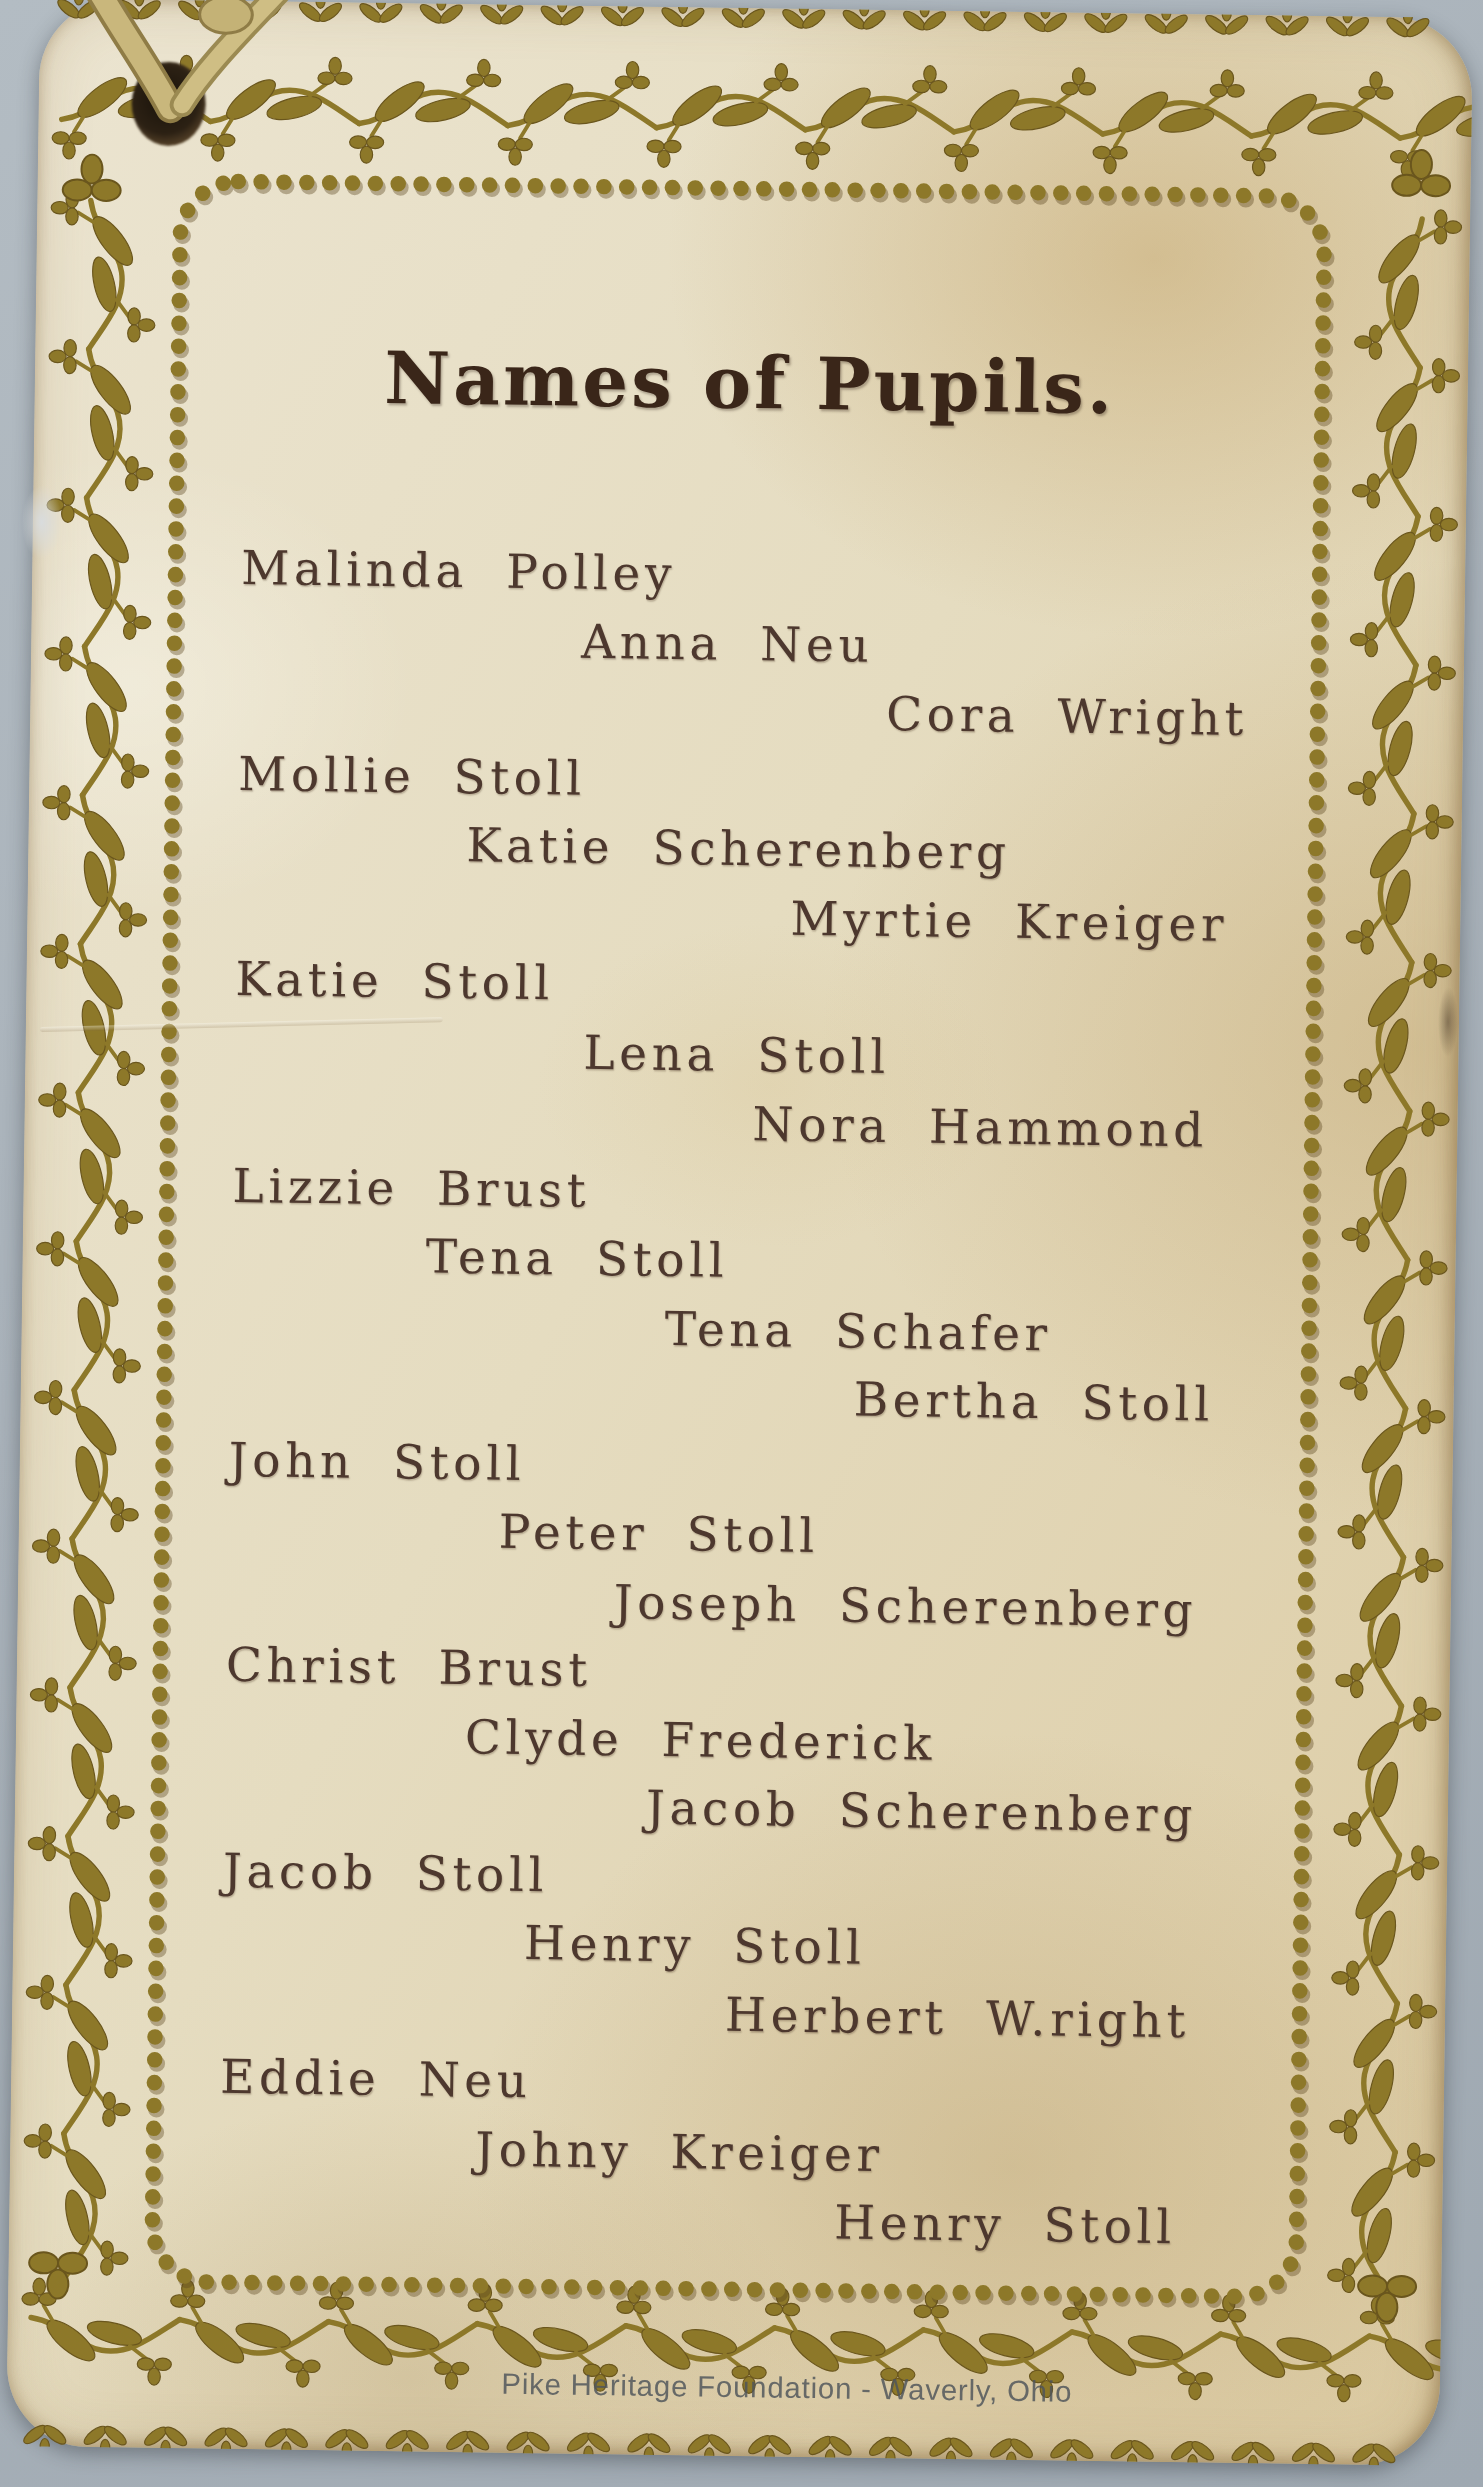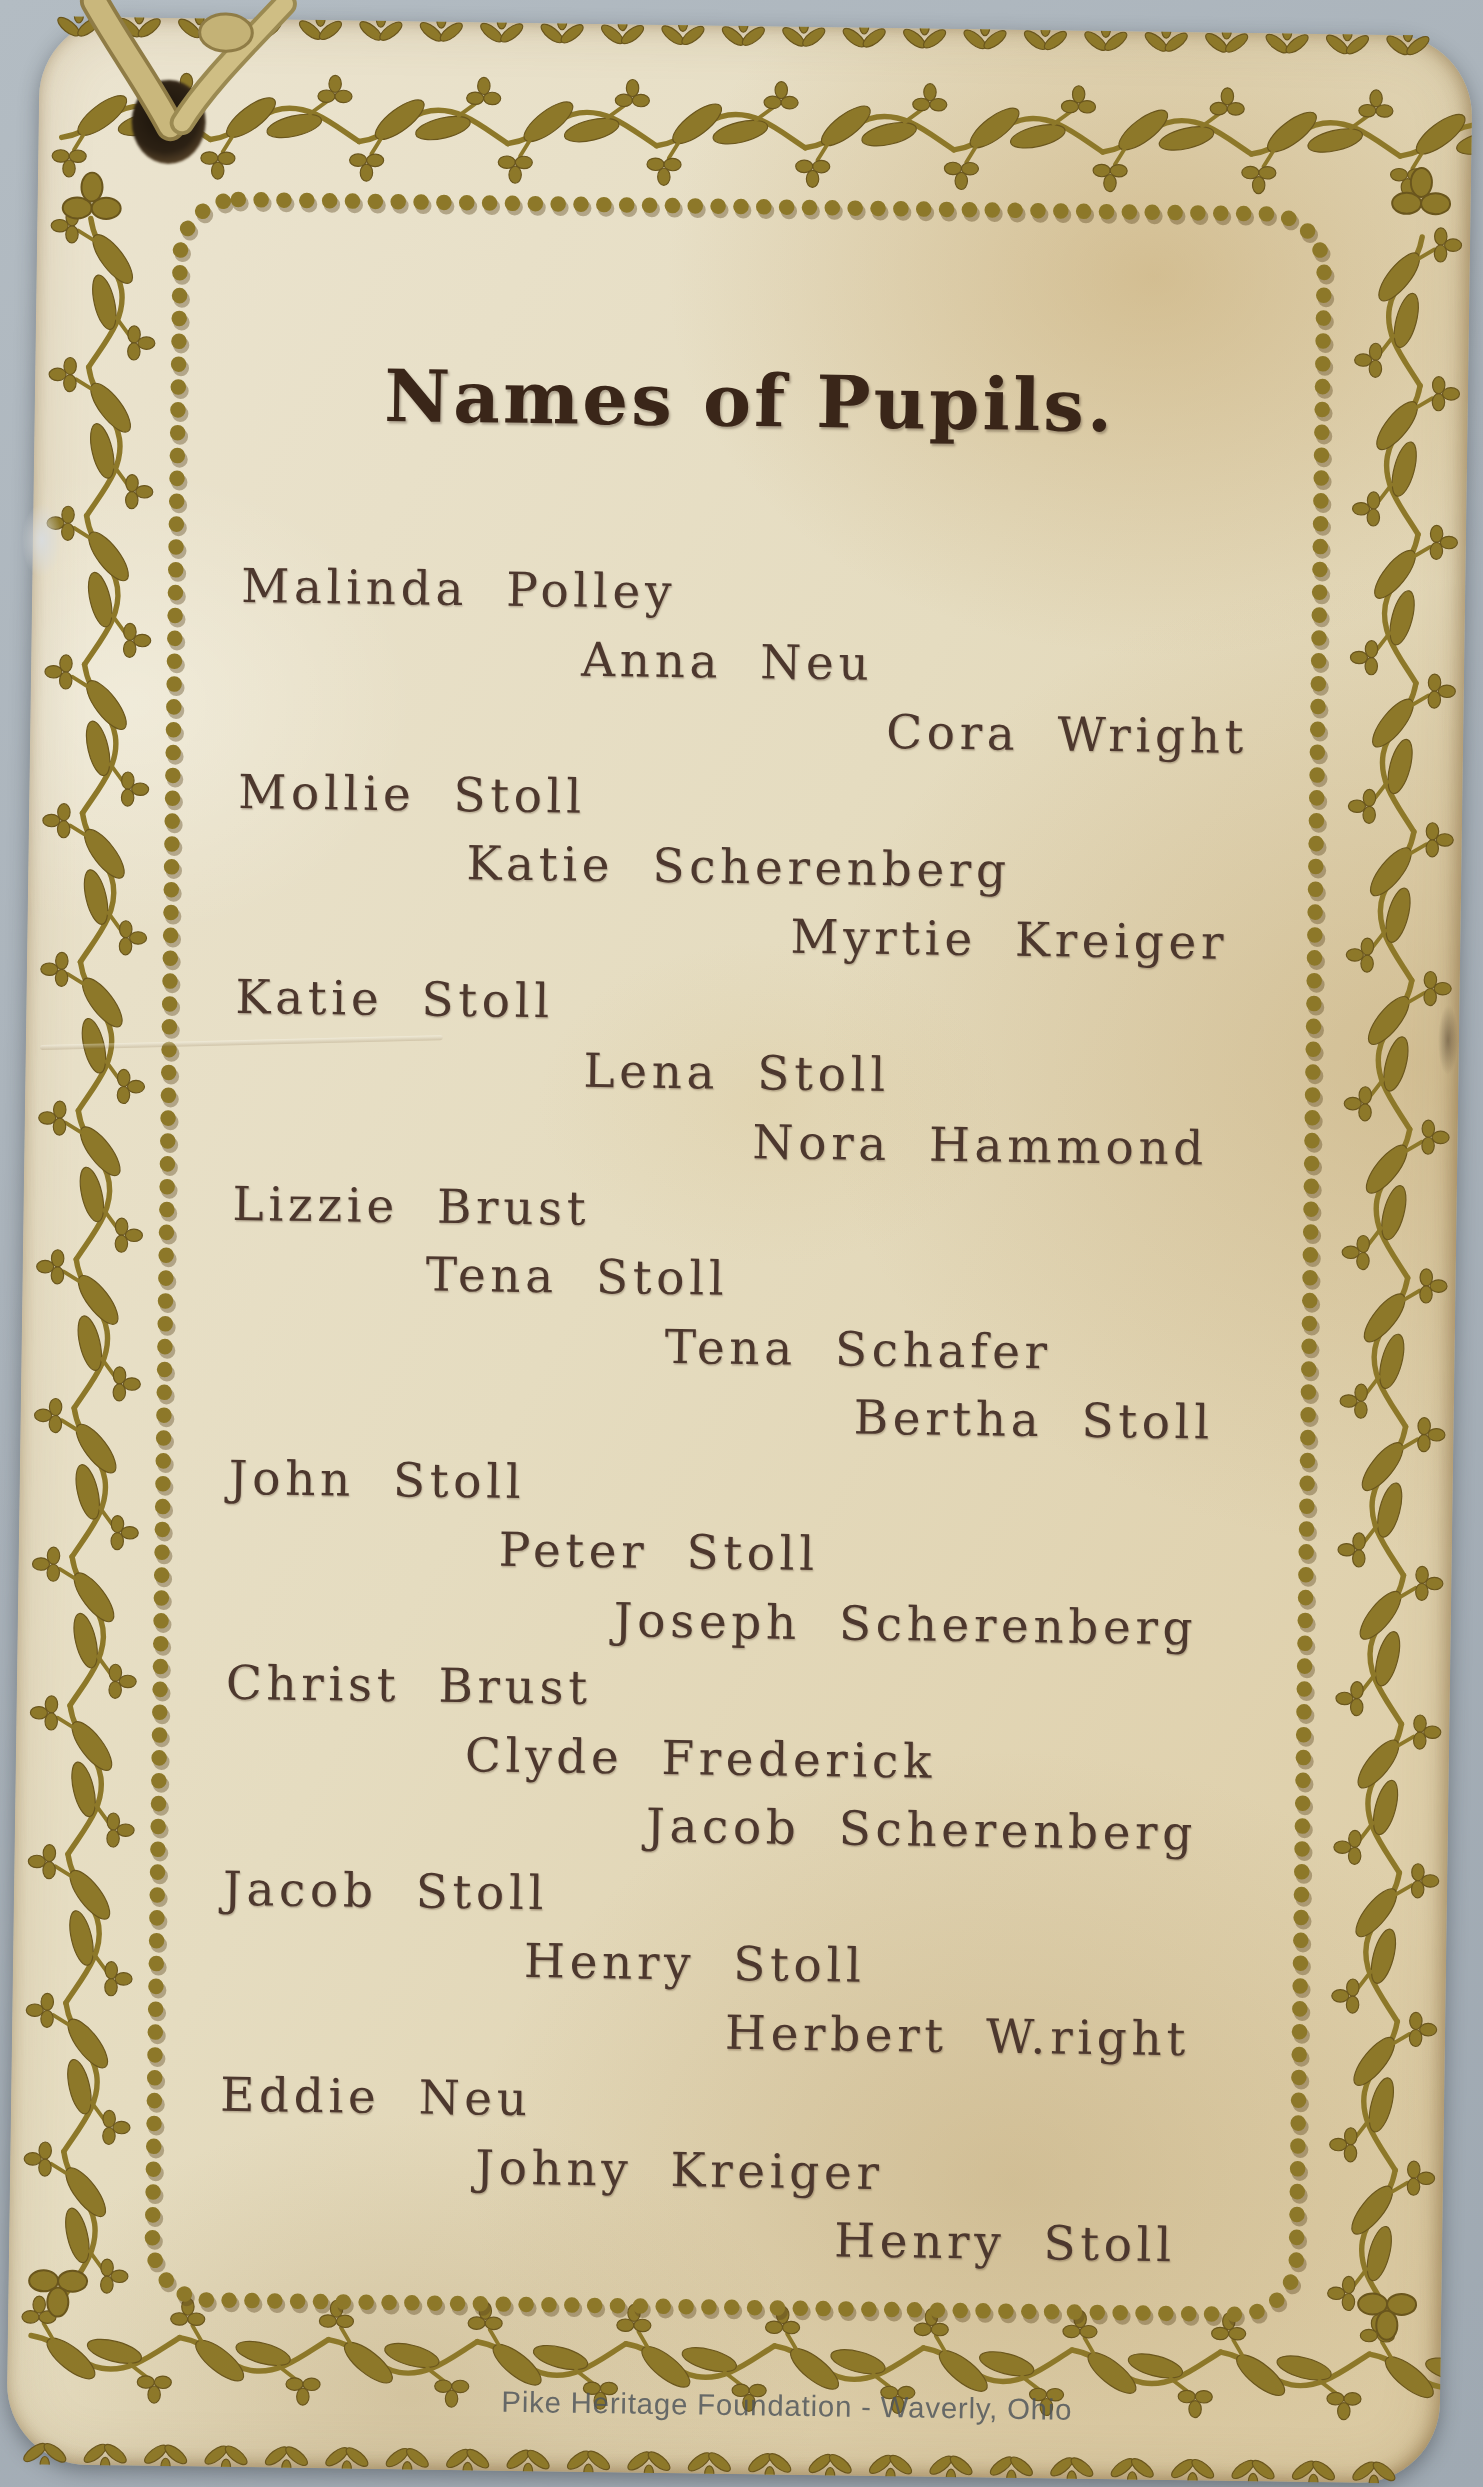--- a/index.html
+++ b/index.html
@@ -10,21 +10,21 @@
     font-family: "DejaVu Serif", serif;
   }
   :root {
     --gold: #8d7829;
     --gold-dark: #6a561d;
     --paper: #e6ddc3;
     --ink: #4d382e;
     --title-ink: #3a2619;
     --wm-ink: #4e545a;
   }
-  .scene { position: absolute; inset: 0; margin-top: 18px; }
+  .scene { position: absolute; inset: 0; }
 
   
   .card {
     position: absolute;
     left: 23px; top: 7.7px;
     width: 1433px; height: 2448px;
     border-radius: 81px;
     transform: rotate(0.8deg);
     transform-origin: 50% 50%;
     background:

